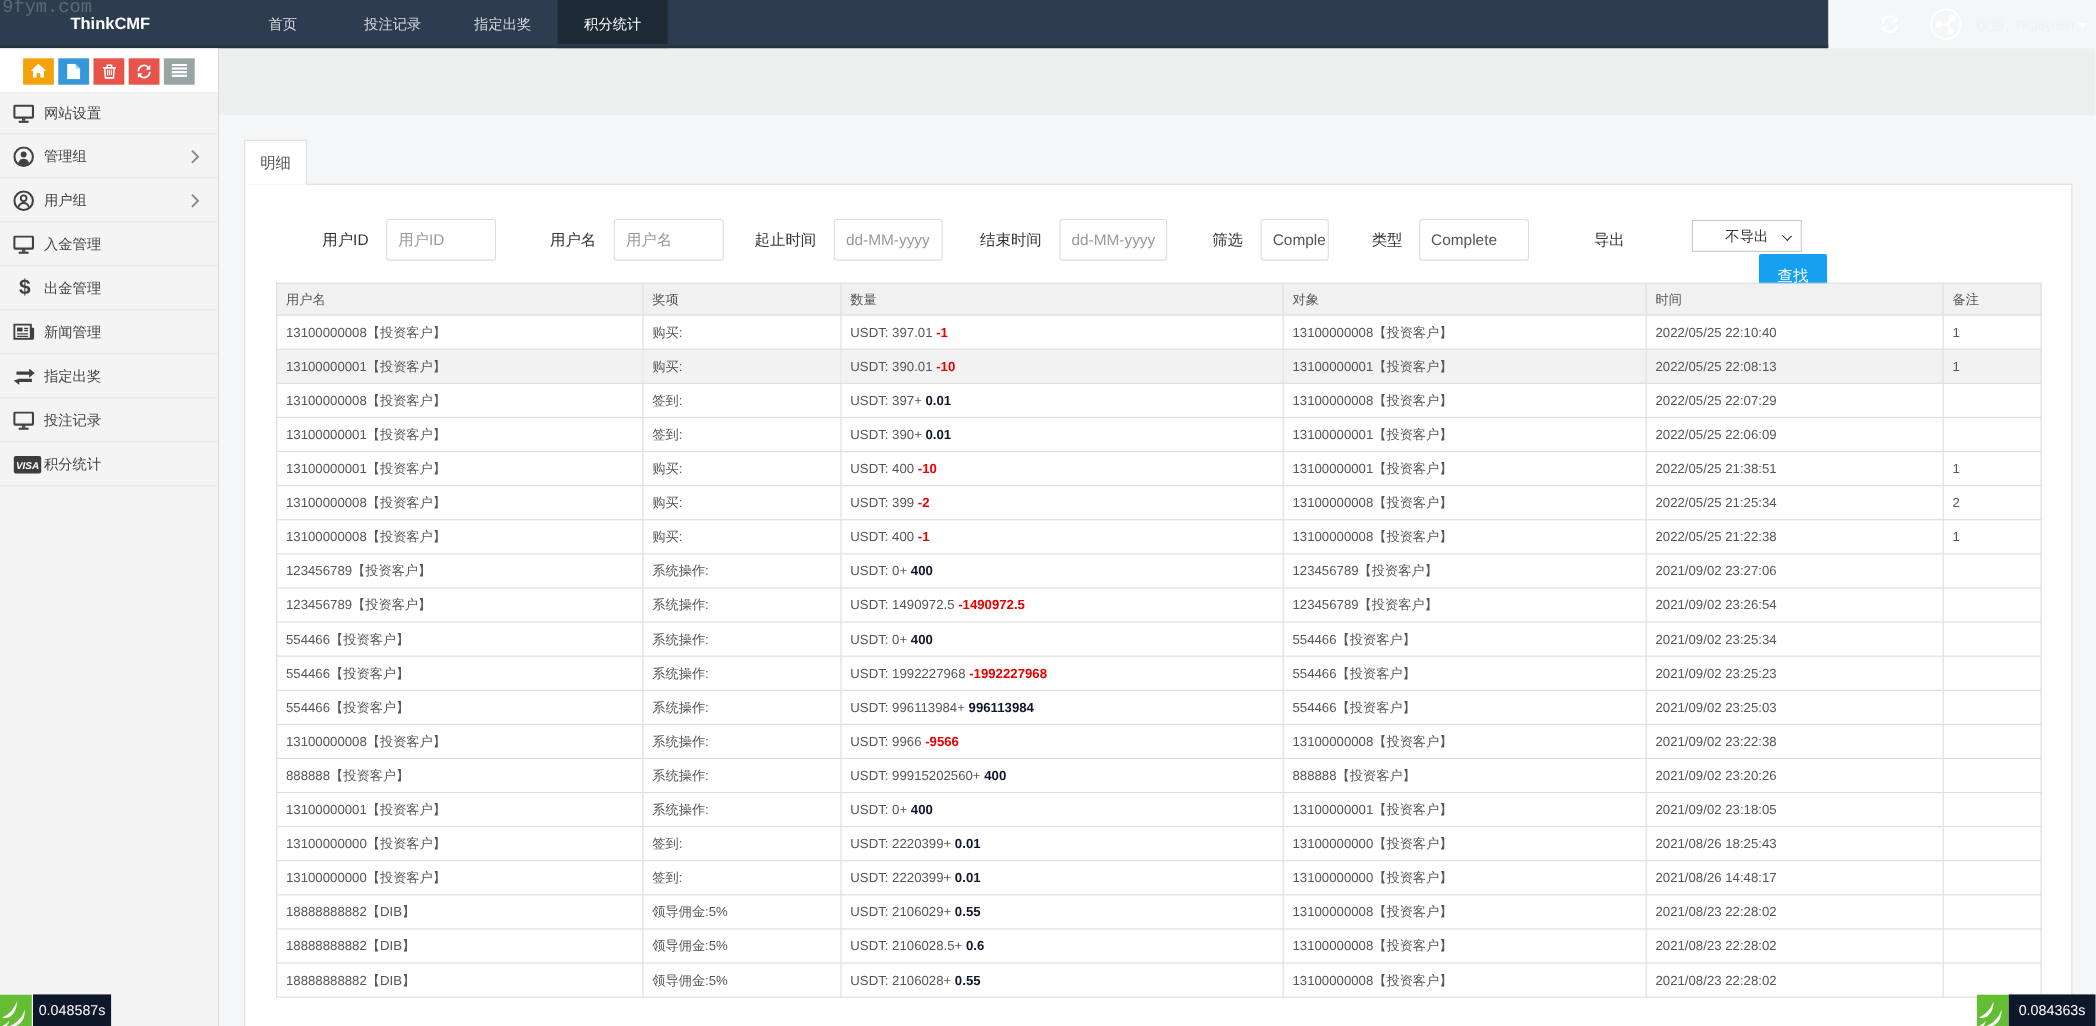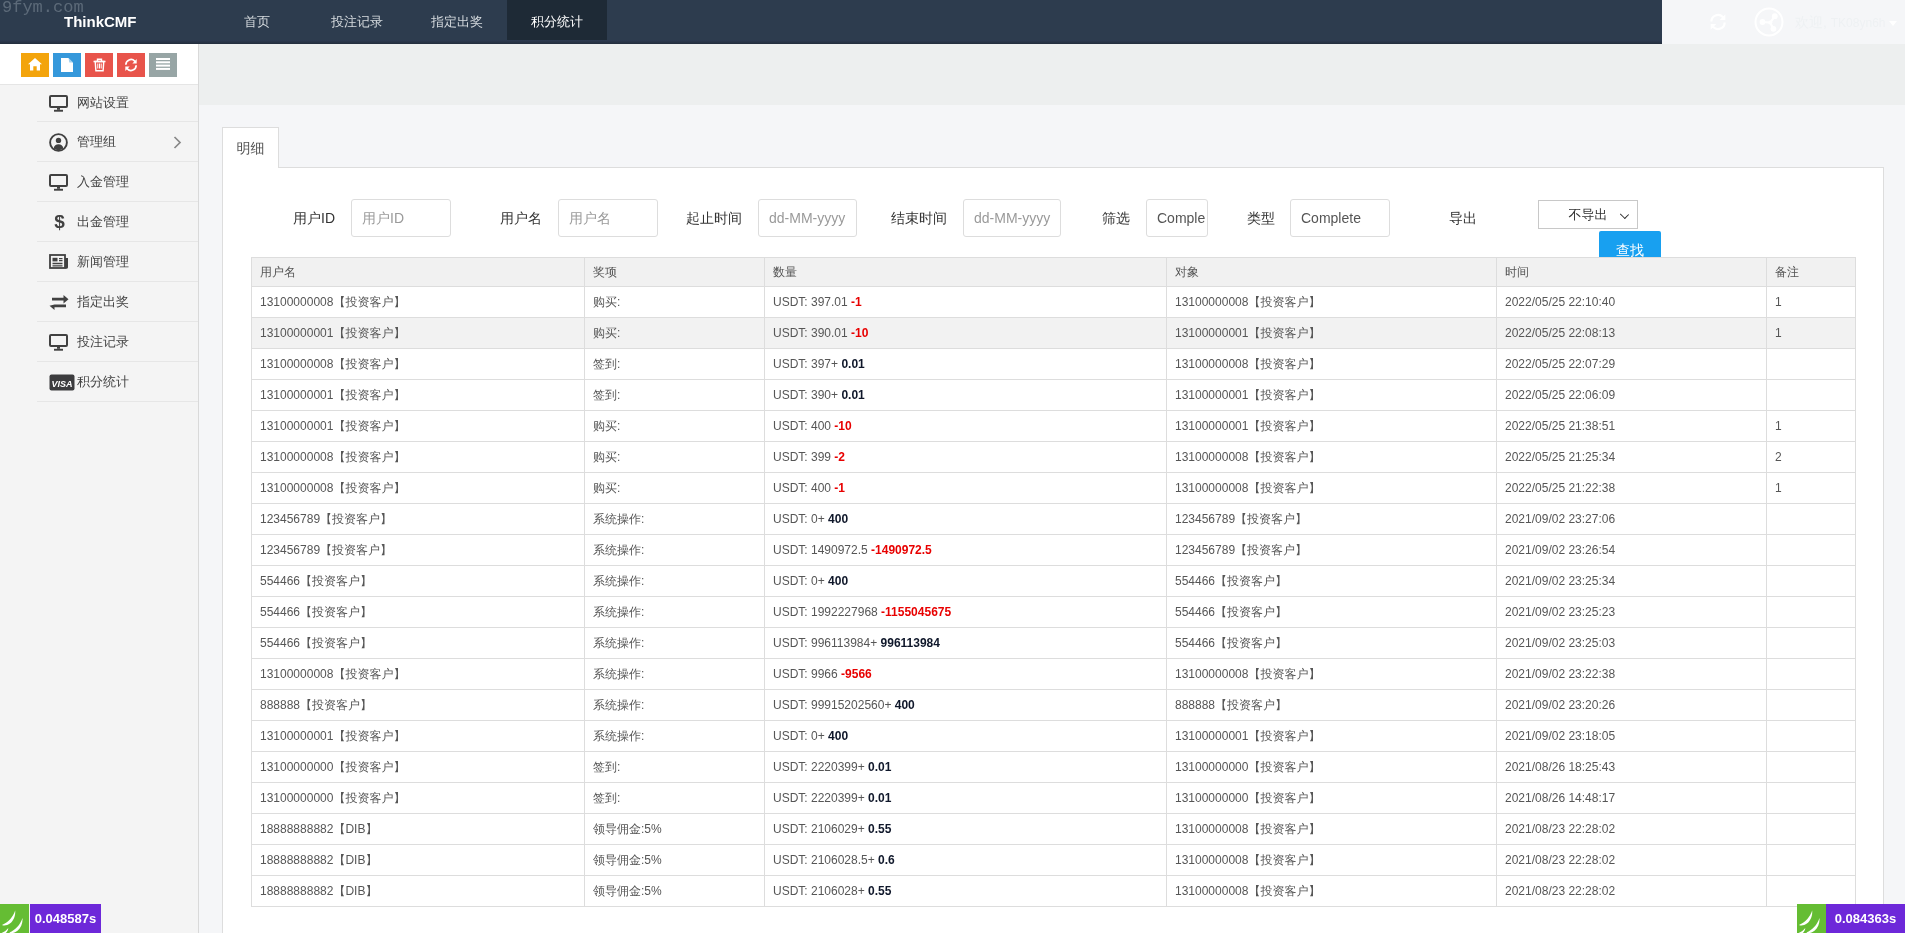--- a/index.html
+++ b/index.html
@@ -15,29 +15,29 @@
 #topnav a.active { background:#1e2a36; color:#fff; }
 #refresh-ic { position:absolute; left:1709px; top:13px; }
 #avatar-ic { position:absolute; left:1754px; top:7px; }
 #welcome { position:absolute; left:1795px; top:0; height:44px; line-height:44px; font-size:14px; color:#eef1f3; white-space:nowrap; }
 .caret { display:inline-block; width:0; height:0; border-left:4px solid transparent; border-right:4px solid transparent; border-top:5px solid #fff; margin-left:5px; vertical-align:middle; }
 
 #sidebar { position:absolute; left:0; top:44px; width:199px; height:889px; background:#f4f4f4; border-right:1px solid #d9d9d9; }
 #toolbar { position:absolute; left:0; top:0; width:198px; height:41px; background:#fff; border-bottom:1px solid #e5e5e5; }
 .tbtn { position:absolute; top:9px; width:28px; height:24px; text-align:center; }
 .tbtn svg { margin-top:5px; }
-#menu { position:absolute; left:0; top:41px; width:198px;padding-left:37px; }
+#menu { position:absolute; left:0; top:41px; width:198px; }
 .mitem { position:relative; height:40px; line-height:40px; border-bottom:1px solid #e6e6e6; font-size:13px; color:#444; }
 .mitem.first { height:37px; line-height:36px; }
 .mitem .mic { position:absolute; left:12px; top:0; width:20px; height:40px; line-height:40px; }
 .mitem .mtx { position:absolute; left:40px; top:0; }
 .mitem .chev { position:absolute; right:16px; top:14px; line-height:0; }
 
 .trace { position:absolute; top:904px; height:29px; z-index:50; }
-.trace .tbox { position:absolute; top:0; height:29px; background:#6d28d9; color:#fff; font-size:13px; font-weight:bold; line-height:29px; text-align:center; }
+.trace .tbox { position:absolute; top:0; height:29px; background:#0f172a; color:#fff; font-size:13px; font-weight:normal; line-height:29px; text-align:center; }
 
 #tab { position:absolute; left:222px; top:127px; width:57px; height:41px; background:#fff; border:1px solid #ddd; border-bottom:none; z-index:3; line-height:40px; text-align:center; font-size:14px; color:#555; }
 #card { position:absolute; left:222px; top:167px; width:1662px; height:767px; background:#fff; border:1px solid #ddd; z-index:1; }
 .flabel { position:absolute; top:31px; height:38px; line-height:38px; font-size:14px; color:#333; }
 .finput { position:absolute; top:31px; height:38px; width:100px; border:1px solid #ddd; border-radius:3px; background:#fff; font-size:14px; line-height:36px; padding-left:10px; color:#555; white-space:nowrap; overflow:hidden; }
 .ph { color:#9a9a9a; }
 #fselect { position:absolute; top:32px; left:1271px; width:100px; height:29px; border:1px solid #c8c8c8; background:#fff; font-size:13px; line-height:27px; color:#333; text-align:center;margin-left:44px; }
 #fselect .sel-chev { position:absolute; right:9px; top:10px; width:7px; height:7px; border-right:1.6px solid #2a2a2a; border-bottom:1.6px solid #2a2a2a; transform:rotate(45deg) scale(1,0.85); }
 #fbtn { position:absolute; top:34px; left:1376px; width:62px; height:38px; background:#18a0f0; color:#fff; font-size:14px; line-height:38px; text-align:center; border-radius:2px;margin-top:29px; }
 
@@ -111,20 +111,31 @@
           </svg></span>
         <span class="mtx">网站设置</span>
       </div>
     <div class="mitem">
         <span class="mic"><svg width="19" height="19" viewBox="0 0 19 19" style="margin-top:11px">
             <circle cx="9.5" cy="9.5" r="8.4" fill="none" stroke="#414141" stroke-width="1.9"></circle>
             <circle cx="9.5" cy="7.4" r="2.7" fill="#414141"></circle>
             <path d="M4.6 15.4c.6-2.8 2.4-4.1 4.9-4.1s4.3 1.3 4.9 4.1a8.4 8.4 0 0 1-9.8 0z" fill="#414141"></path>
           </svg></span>
         <span class="mtx">管理组</span>
+        <span class="chev"><svg width="9" height="13" viewBox="0 0 9 13">
+            <path d="M1.5 1l5.5 5.5L1.5 12" stroke="#888" stroke-width="1.7" fill="none"></path>
+          </svg></span>
+      </div>
+    <div class="mitem">
+        <span class="mic"><svg width="19" height="19" viewBox="0 0 19 19" style="margin-top:11px">
+            <circle cx="9.5" cy="9.5" r="8.4" fill="none" stroke="#414141" stroke-width="1.9"></circle>
+            <circle cx="9.5" cy="7.2" r="2.6" fill="none" stroke="#414141" stroke-width="1.7"></circle>
+            <path d="M4.8 15.2c.7-2.5 2.3-3.7 4.7-3.7s4 1.2 4.7 3.7" fill="none" stroke="#414141" stroke-width="1.7"></path>
+          </svg></span>
+        <span class="mtx">用户组</span>
         <span class="chev"><svg width="9" height="13" viewBox="0 0 9 13">
             <path d="M1.5 1l5.5 5.5L1.5 12" stroke="#888" stroke-width="1.7" fill="none"></path>
           </svg></span>
       </div>
     <div class="mitem">
         <span class="mic"><svg width="19" height="17" viewBox="0 0 19 17" style="margin-top:12px">
             <rect x="1" y="1" width="17" height="11" rx="1" fill="none" stroke="#414141" stroke-width="2"></rect>
             <rect x="8" y="12.6" width="3" height="2.2" fill="#414141"></rect>
             <rect x="5" y="14.8" width="9" height="1.9" fill="#414141"></rect>
           </svg></span>
@@ -278,21 +289,21 @@
           <td>554466【投资客户】</td>
           <td>系统操作:</td>
           <td>USDT: 0+ <b class="gn">400</b></td>
           <td>554466【投资客户】</td>
           <td>2021/09/02 23:25:34</td>
           <td></td>
         </tr>
     <tr>
           <td>554466【投资客户】</td>
           <td>系统操作:</td>
-          <td>USDT: 1992227968 <b class="rd">-1155045675</b></td>
+          <td>USDT: 1992227968 <b class="rd">-1992227968</b></td>
           <td>554466【投资客户】</td>
           <td>2021/09/02 23:25:23</td>
           <td></td>
         </tr>
     <tr>
           <td>554466【投资客户】</td>
           <td>系统操作:</td>
           <td>USDT: 996113984+ <b class="gn">996113984</b></td>
           <td>554466【投资客户】</td>
           <td>2021/09/02 23:25:03</td>

